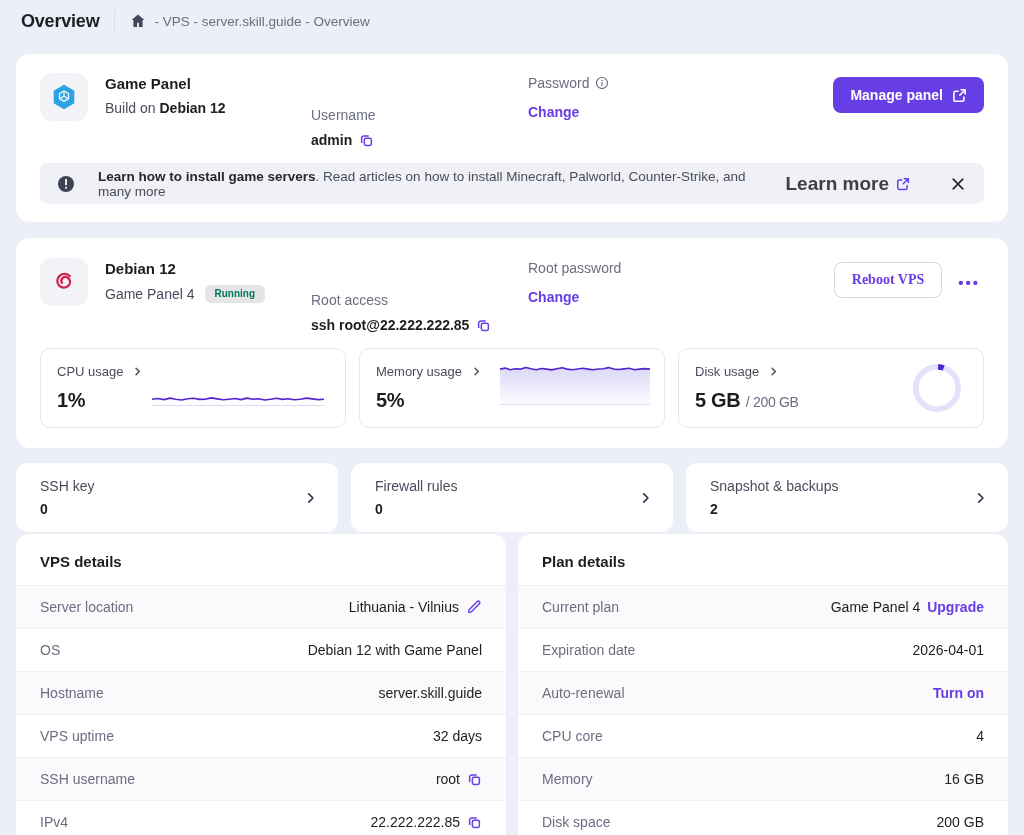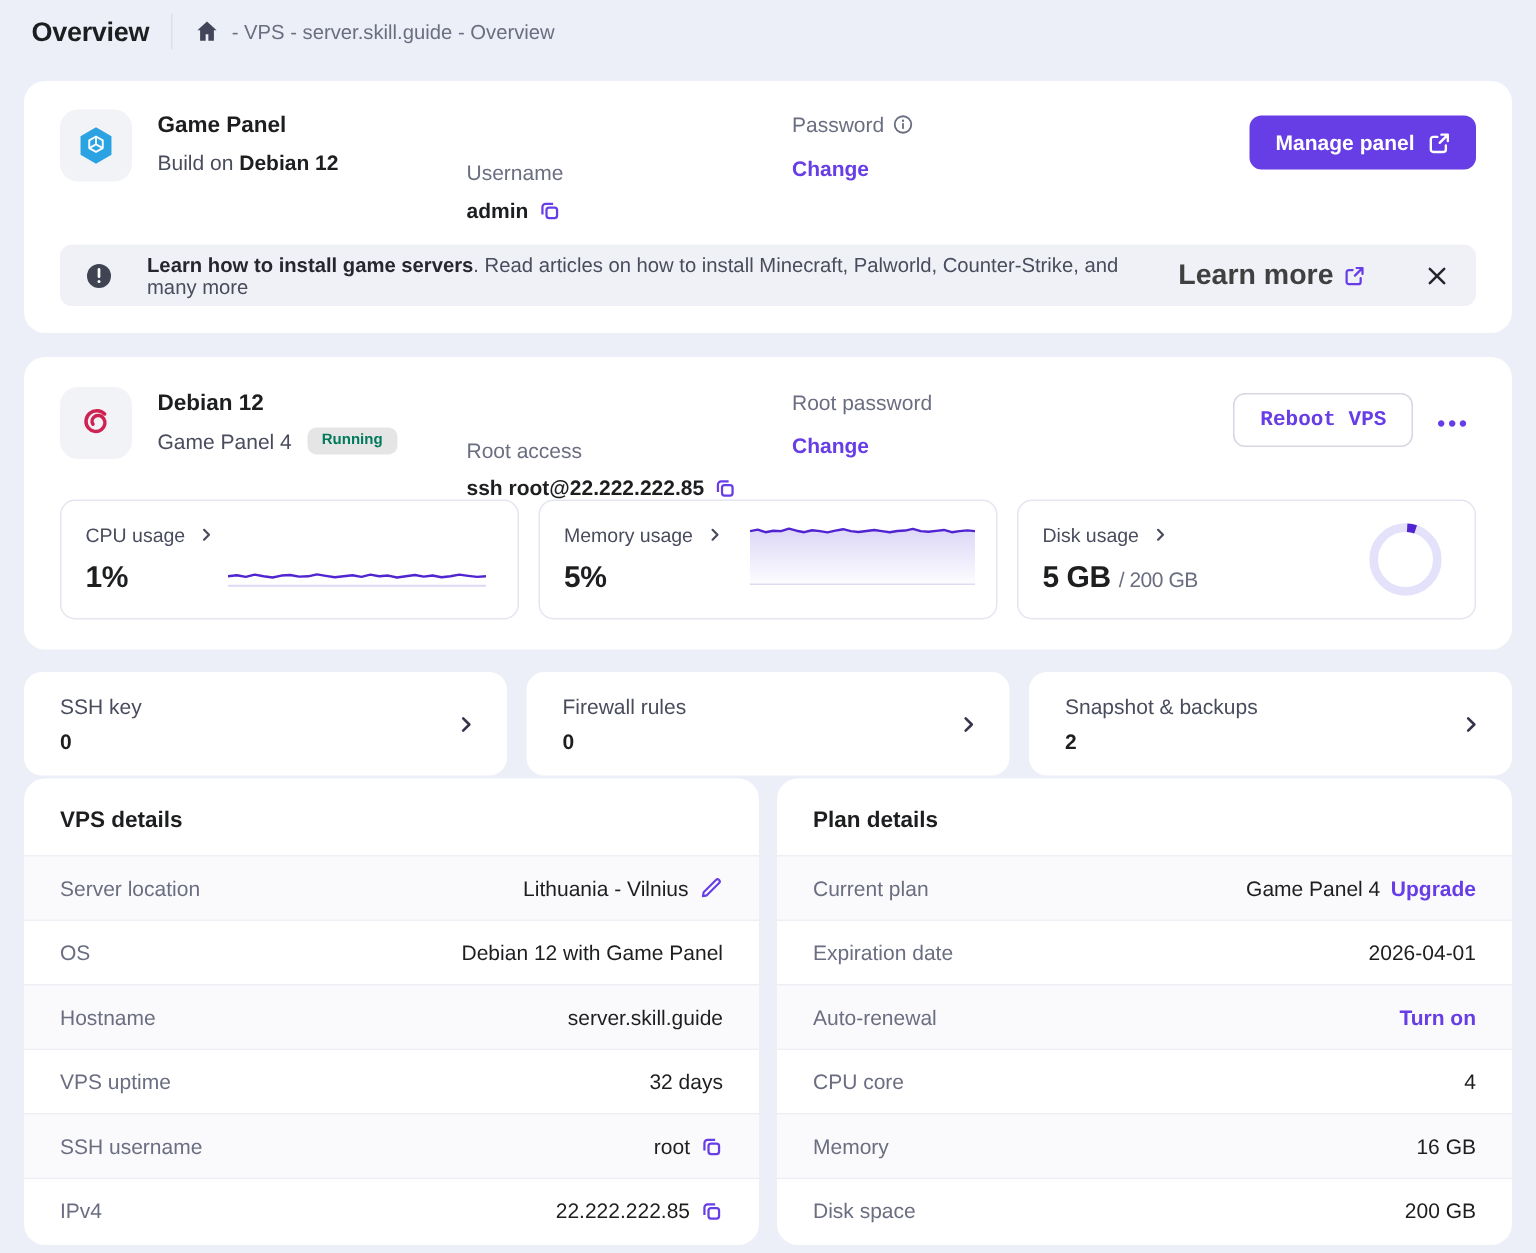--- a/index.html
+++ b/index.html
@@ -40,38 +40,38 @@
   .fvalue { margin-top:9px; font-weight:700; font-size:14px; display:flex; align-items:center; gap:7px; }
   .link { color:#673de6; font-weight:700; font-size:14px; }
   .change-link { display:inline-block; margin-top:13px; }
 
   .btn-primary { background:#673de6; color:#fff; font-weight:700; font-size:14px;
     border:none; border-radius:8px; height:36px; padding:0 17px;
     display:inline-flex; align-items:center; gap:9px; cursor:pointer;
     font-family:inherit; margin-top:4px; }
   .btn-outline { background:#fff; color:#673de6; font-weight:700; font-size:14px;
     border:1px solid #d5d7e2; border-radius:8px; height:36px; padding:0 17px;
-    cursor:pointer; font-family:Liberation Mono, monospace; margin-top:4px; }
+    cursor:pointer; font-family:Liberation Serif, serif; margin-top:4px; }
   .dots-btn { border:none; background:none; color:#673de6; font-size:15px; font-weight:900;
     letter-spacing:2px; cursor:pointer; margin:12px 0 0 12px; padding:4px; }
 
   .badge-running { background:#e5e5e5; color:#00795c; font-size:10px; font-weight:600;
     padding:4px 10px; border-radius:6px; line-height:1;text-align:right; }
 
   
   .banner { margin-top:15px; background:#f0f1f6; border-radius:8px; min-height:41px;
     display:flex; align-items:center; padding:0 17px; gap:23px; }
   .banner-text { flex:1; font-size:13.5px; color:#494c5c; margin:0; }
   .banner-text b { color:#26272e; }
   .banner-link { color:#404040; font-weight:700; font-size:19px;
     display:inline-flex; align-items:center; gap:7px; white-space:nowrap;text-align:center; }
   .banner-close { margin-left:16px; display:flex; cursor:pointer; padding:2px; }
 
   
-  .usage-row { display:grid; grid-template-columns:1fr 1fr 1fr; gap:13px; }
+  .usage-row { display:grid; grid-template-columns:1fr 1fr 1fr; gap:13px; margin-top:15px; }
   .mini { border:1px solid #e4e6ef; border-radius:10px; height:80px; position:relative;
     padding:15px 16px; cursor:pointer; background:#fff; }
   .mini-label { display:flex; align-items:center; gap:9px; font-size:13px; color:#494c5c; }
   .mini-value { margin-top:10px; font-size:20px; font-weight:700; letter-spacing:-.3px; }
   .mini-unit { font-size:14px; font-weight:400; color:#6b6e80; }
   .chart-abs { position:absolute; }
   .cpu-chart { right:21px; bottom:17px; }
   .mem-chart { right:14px; top:11px; }
   .disk-chart { right:19px; top:12px; }
 

